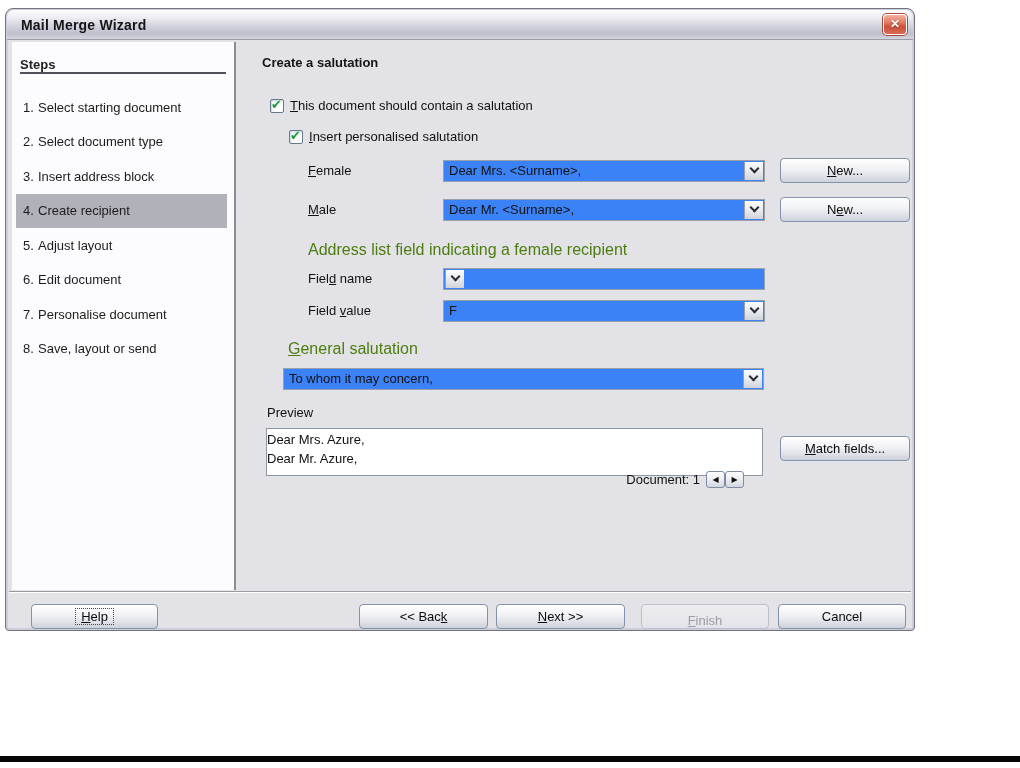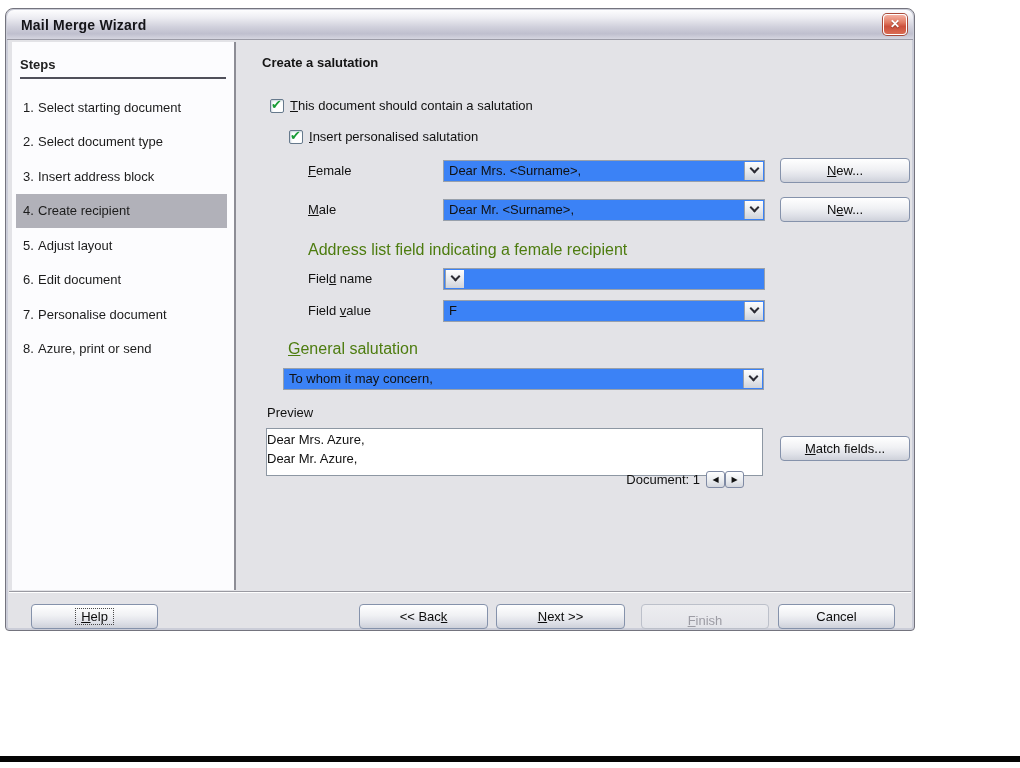--- a/index.html
+++ b/index.html
@@ -22,21 +22,21 @@
                border:1px solid #ffffff; border-radius:4px;
                background:linear-gradient(180deg,#f4b0a2 0%,#e07a62 40%,#cc503c 60%,#d96b52 100%);
                box-shadow:0 0 0 1px #a84a3a;
                color:#fff; font-size:12px; font-weight:bold; text-align:center;
                line-height:19px; cursor:pointer; text-shadow:0 1px 1px #8a3020; }
 
   
   .sidebar { position:absolute; left:6px; top:33px; width:224px; height:548px;
              background:#fcfcfe; border-right:2px solid #8d8d95; }
   .steps-header { margin:15px 8px 0 8px; font-size:13px; font-weight:bold; color:#222;
-                  padding-bottom:5px; border-bottom:2px solid #50505a; }
+                  border-bottom:2px solid #50505a; }
   .steps-list { position:absolute; top:48px; left:4px; right:7px; }
   .step-item { height:34.5px; display:flex; align-items:center; font-size:13px; color:#1c1c1c;
                cursor:pointer; }
   .step-item .num { width:22px; padding-left:7px; flex:none; }
   .step-item.active { background:#b1b1b9; }
 
   
   .panel { position:absolute; left:232px; top:33px; width:673px; height:548px; }
   .panel-heading { position:absolute; left:24px; top:13px; font-size:13px; font-weight:bold; color:#151515; }
 
@@ -126,21 +126,21 @@
       <div class="step-item">
         <span class="num">6.</span>
         <span>Edit document</span>
       </div>
       <div class="step-item">
         <span class="num">7.</span>
         <span>Personalise document</span>
       </div>
       <div class="step-item">
         <span class="num">8.</span>
-        <span>Azure, print or send</span>
+        <span>Save, layout or send</span>
       </div>
     </div>
   </div>
 
   <div class="panel">
     <div class="panel-heading">Create a salutation</div>
 
     <div class="cb-row" style="left:32px; top:56px;">
       <span class="checkbox">
         <span class="mark">✔</span>
@@ -239,19 +239,19 @@
   </div>
   <div class="btn footer-btn" style="left:353px; width:129px;">
     <span><span>&lt;&lt; Bac</span><span class="ak">k</span><span></span></span>
   </div>
   <div class="btn footer-btn" style="left:490px; width:129px;">
     <span><span></span><span class="ak">N</span><span>ext &gt;&gt;</span></span>
   </div>
   <div class="btn footer-btn disabled" style="left:635px; width:128px;align-items:flex-end;">
     <span><span></span><span class="ak">F</span><span>inish</span></span>
   </div>
-  <div class="btn footer-btn" style="left:772px; width:117px;">
+  <div class="btn footer-btn" style="left:772px; width:128px;">
     <span><span>Cancel</span><span class="ak"></span><span></span></span>
   </div>
 
 </div>
 
 <div class="black-bar"></div>
 
 </body></html>

